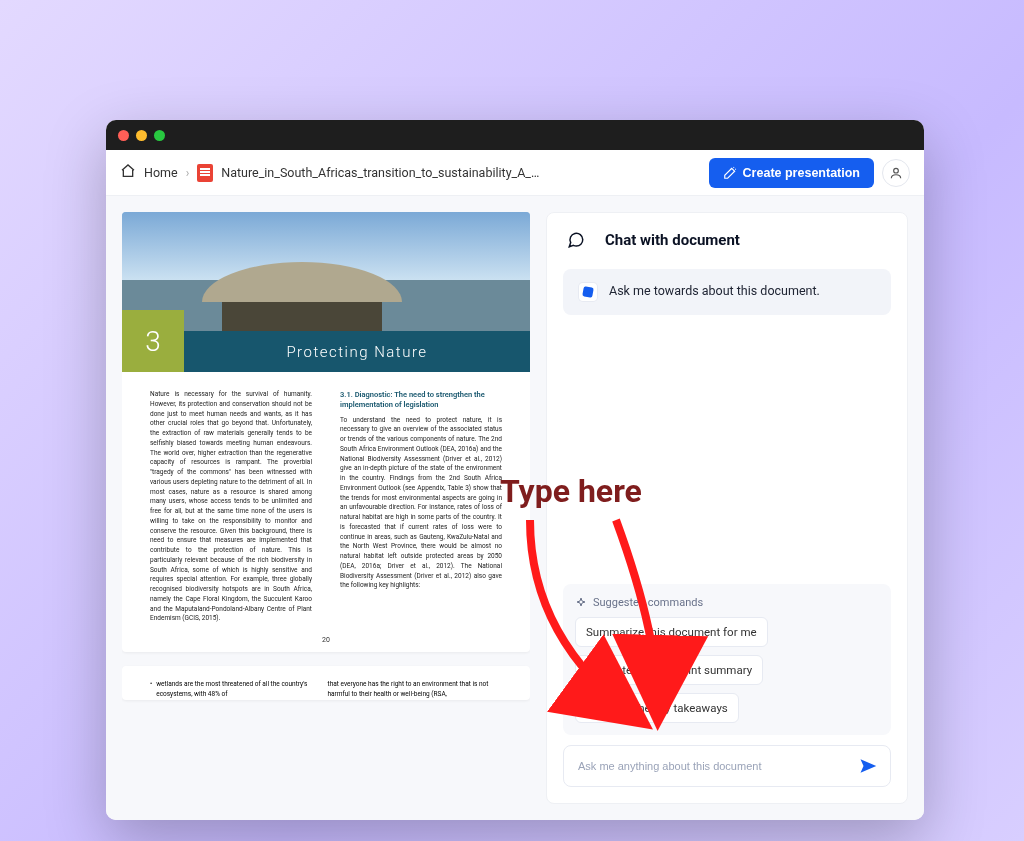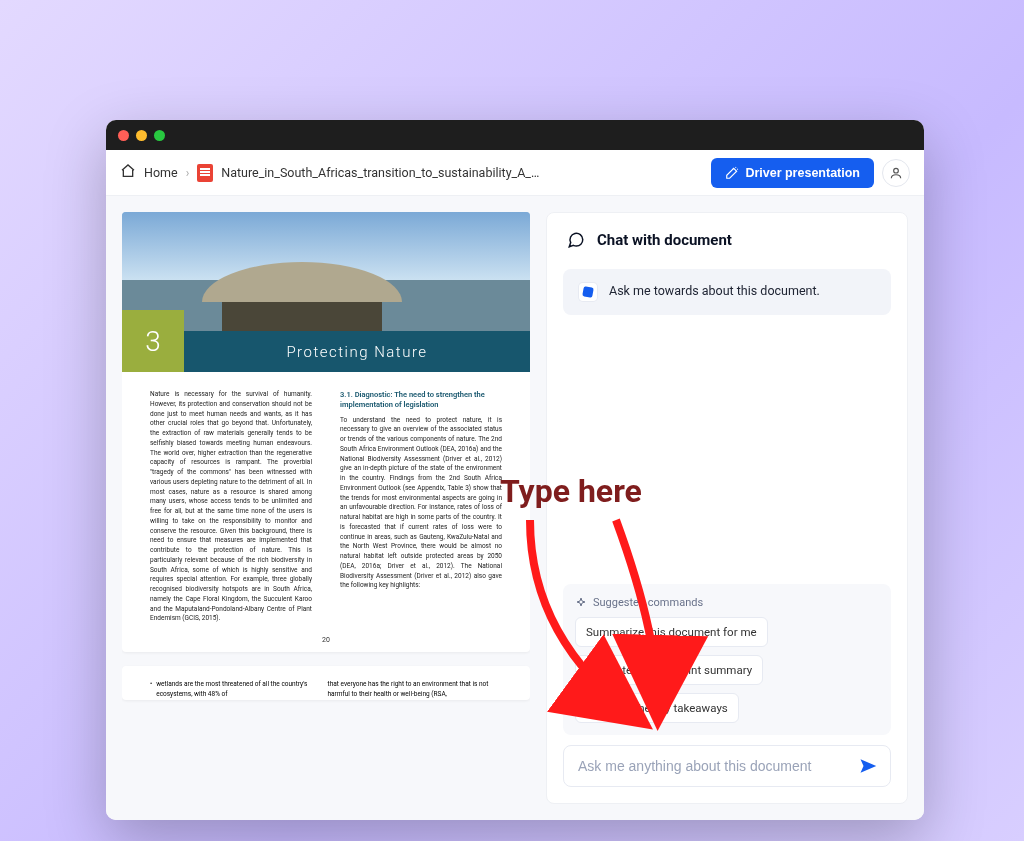--- a/index.html
+++ b/index.html
@@ -151,21 +151,21 @@
     width: 362px;
     background: #fff;
     border-radius: 8px;
     border: 1px solid #eef0f4;
     display: flex;
     flex-direction: column;
     overflow: hidden;
   }
   .chat-header {
     padding: 18px 20px 14px;
-    display:flex; align-items:center; gap:12px;
+    display:flex; align-items:center; gap:20px;
     font-weight:700; font-size:15px; color:#0b1224;
   }
   .chat-body {
     flex:1; padding: 6px 16px 0;
     display:flex; flex-direction:column;
   }
   .msg {
     background:#f2f4f9; border-radius:8px; padding:14px 16px;
     display:flex; gap:12px; align-items:flex-start;
     font-size:12.5px; color:#212635;
@@ -192,21 +192,21 @@
   .chip {
     background:#fff; border:1px solid #e7eaf2; border-radius:6px;
     padding:7px 10px; font-size:11.5px; color:#333; cursor:pointer;
   }
   .inputrow {
     border:1px solid #e7eaf2; border-radius:8px;
     display:flex; align-items:center; padding:6px 8px 6px 14px;
     gap:8px;
   }
   .inputrow input {
-    flex:1; border:none; outline:none; font-size:14px; color:#ef4444;
+    flex:1; border:none; outline:none; font-size:11px; color:#ef4444;
     background:transparent;
   }
   .inputrow input::placeholder { color:#9aa3b8; }
   .send { width:28px;height:28px;display:flex;align-items:center;justify-content:center;cursor:pointer;color:#155eef;border:none;background:transparent; }
 
   
   .anno-text {
     position:absolute; left:500px; top:472px;
     color:#7f1d1d; font-weight:700; font-size:32px;
     pointer-events:none;
@@ -236,21 +236,21 @@
     <span>Home</span>
     <span class="chev">›</span>
     <span class="pdf-icon"></span>
     <span class="crumb-file">Nature_in_South_Africas_transition_to_sustainability_A_sto...</span>
     <span class="topnav-spacer"></span>
     <button class="create-btn">
       <svg width="14" height="14" viewBox="0 0 24 24" fill="none" stroke="#fff" stroke-width="2">
           <path d="M15 4l5 5L8 21l-5-0 0-5z"></path>
           <path d="M18 2l1 1M21 5l1 1M14 6l-1-1"></path>
         </svg>
-      <span>Driver presentation</span>
+      <span>Create presentation</span>
     </button>
     <span class="avatar">
       <svg viewBox="0 0 24 24" fill="none" stroke-width="2">
           <circle cx="12" cy="8" r="4"></circle>
           <path d="M4 21c0-4 4-6 8-6s8 2 8 6"></path>
         </svg>
     </span>
   </div>
 
   <div class="workspace">

